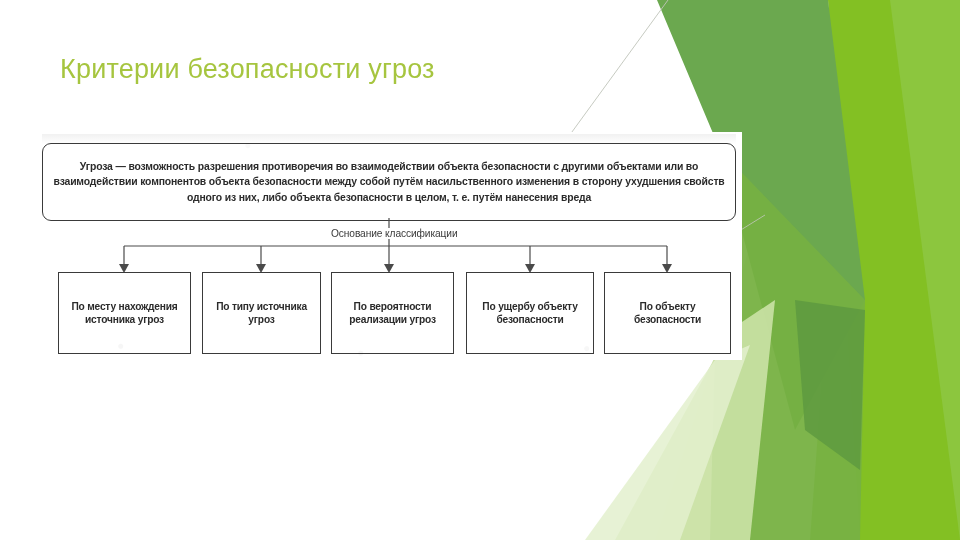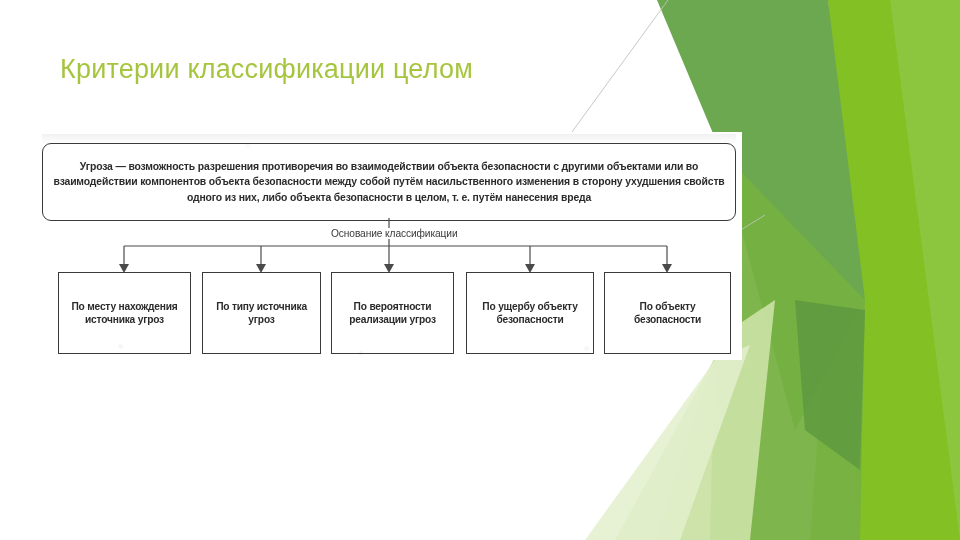--- a/index.html
+++ b/index.html
@@ -117,21 +117,21 @@
 
       <polygon points="55,540 170,330 215,300 190,540" fill="#CBE2A6" opacity="0.9"></polygon>
 
       <polygon points="25,540 155,360 190,345 120,540" fill="#E3F0CE" opacity="0.85"></polygon>
 
       <line x1="108" y1="0" x2="-285" y2="540" stroke="#BFC4BA" stroke-width="0.9"></line>
       <line x1="205" y1="215" x2="-320" y2="540" stroke="#C3C8BE" stroke-width="0.8"></line>
     </svg>
   </div>
 
-  <div id="title">Критерии классификации целом</div>
+  <div id="title">Критерии безопасности угроз</div>
 
   <div id="scan">
 
     <div class="scanshade"></div>
 
     <div id="defbox">
       <div id="deftext"><b>Угроза</b> — возможность разрешения противоречия во взаимодействии объекта безопасности с другими объектами или во взаимодействии компонентов объекта безопасности между собой путём насильственного изменения в сторону ухудшения свойств одного из них, либо объекта безопасности в целом, т. е. путём нанесения вреда</div>
     </div>
 
     <div id="conn">

